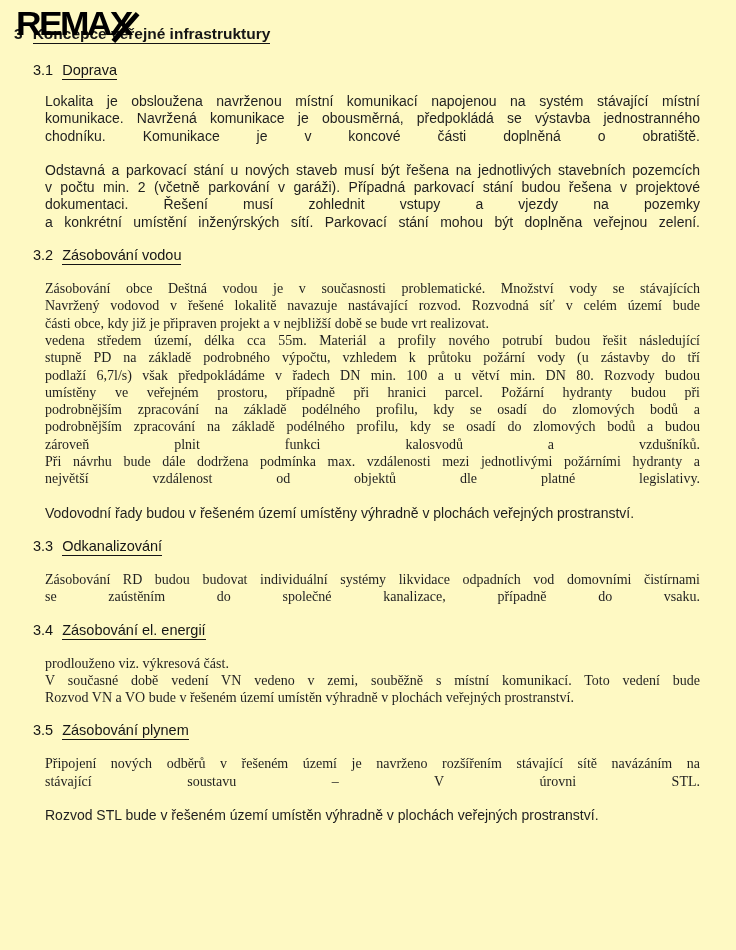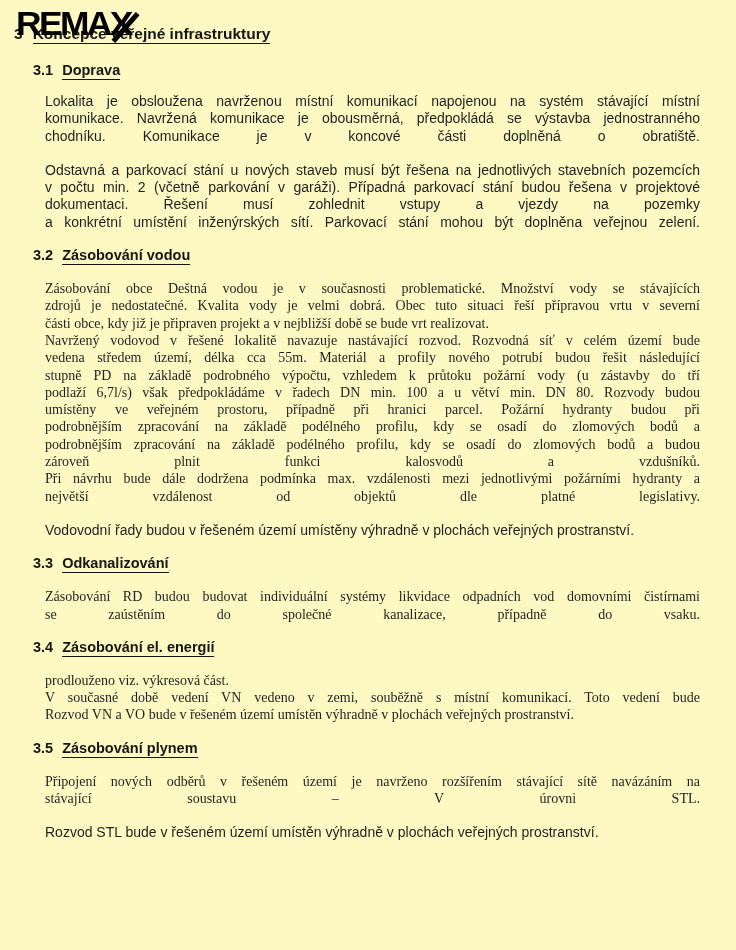--- a/index.html
+++ b/index.html
@@ -27,21 +27,21 @@
     transform: rotate(41deg); z-index: 2;
   }
   .doc { position: relative; z-index: 1; padding: 24px 24px 0 33px; }
 
   .main-heading {
     margin: 0 0 0 -19px;
     font-size: 15.5px; font-weight: bold; line-height: 19px;
     color: #151515;
   }
   .sec-heading {
-    margin: 0; font-size: 14.5px; font-weight: bold; line-height: 18px;
+    margin: 0; font-size: 14.5px; font-weight: normal; line-height: 18px;
     color: #151515;
   }
   .h-num { margin-right: 10px; }
   .sec-heading .h-num { margin-right: 9px; }
   .h-title { border-bottom: 1.6px solid #151515; padding-bottom: 1px; }
 
   .para { margin: 12px; font-size: 14px; color: #1f1f1f; }
   .line {
     line-height: 17.3px; height: 17.3px; overflow: hidden;
     text-align: justify; text-align-last: justify;
@@ -81,23 +81,22 @@
         <div class="line">v počtu min. 2 (včetně parkování v garáži). Případná parkovací stání budou řešena v projektové</div>
         <div class="line">dokumentaci. Řešení musí zohlednit vstupy a vjezdy na pozemky</div>
         <div class="line">a konkrétní umístění inženýrských sítí. Parkovací stání mohou být doplněna veřejnou zelení.</div>
       </div>
 
     <div class="sec-heading mt15">
       <span class="h-num">3.2</span><span class="h-title">Zásobování vodou</span>
     </div>
     <div class="para mt16">
         <div class="line">Zásobování obce Deštná vodou je v současnosti problematické. Množství vody se stávajících</div>
-        <div class="line">zdrojů je nedostatečné. Kvalita vody je velmi dobrá. Obec tuto situaci řeší přípravou vrtu v severní</div>
+        <div class="line">Navržený vodovod v řešené lokalitě navazuje nastávající rozvod. Rozvodná síť v celém území bude</div>
         <div class="line nospread">části obce, kdy již je připraven projekt a v nejbližší době se bude vrt realizovat.</div>
-        <div class="line">Navržený vodovod v řešené lokalitě navazuje nastávající rozvod. Rozvodná síť v celém území bude</div>
         <div class="line">vedena středem území, délka cca 55m. Materiál a profily nového potrubí budou řešit následující</div>
         <div class="line">stupně PD na základě podrobného výpočtu, vzhledem k průtoku požární vody (u zástavby do tří</div>
         <div class="line">podlaží 6,7l/s) však předpokládáme v řadech DN min. 100 a u větví min. DN 80. Rozvody budou</div>
         <div class="line">umístěny ve veřejném prostoru, případně při hranici parcel. Požární hydranty budou při</div>
         <div class="line">podrobnějším zpracování na základě podélného profilu, kdy se osadí do zlomových bodů a</div>
         <div class="line">podrobnějším zpracování na základě podélného profilu, kdy se osadí do zlomových bodů a budou</div>
         <div class="line">zároveň plnit funkci kalosvodů a vzdušníků.</div>
         <div class="line">Při návrhu bude dále dodržena podmínka max. vzdálenosti mezi jednotlivými požárními hydranty a</div>
         <div class="line">největší vzdálenost od objektů dle platné legislativy.</div>
       </div>

